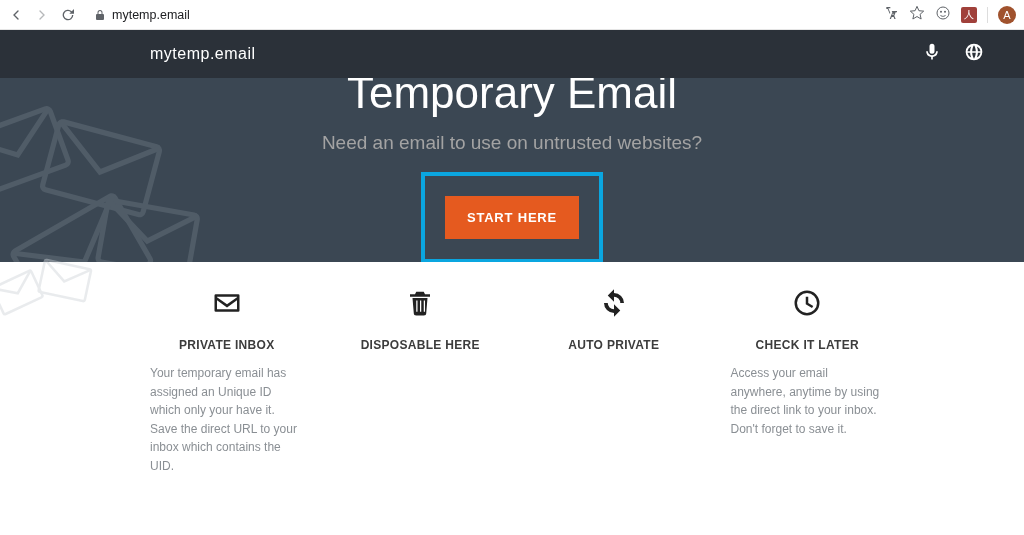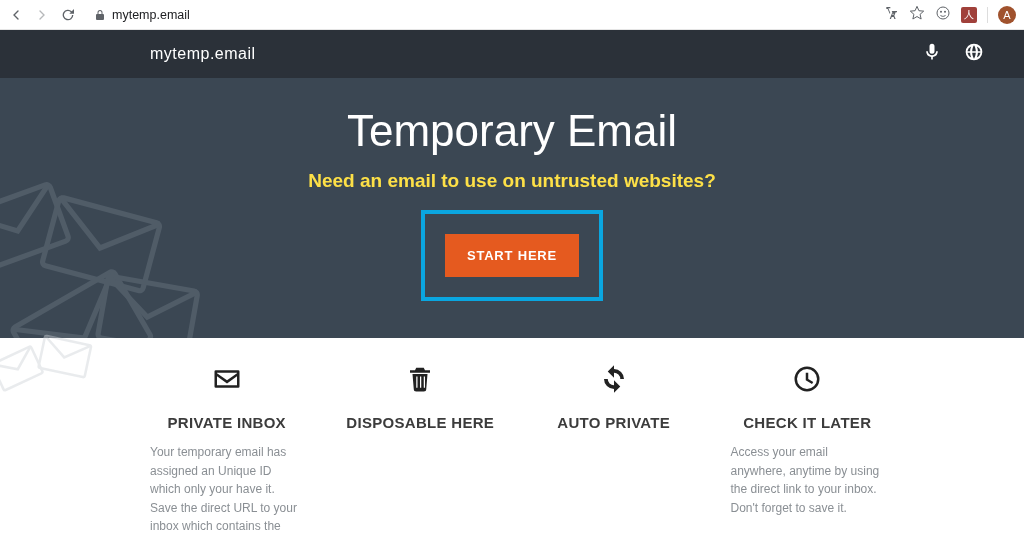--- a/index.html
+++ b/index.html
@@ -20,37 +20,37 @@
   .avatar { width: 18px; height: 18px; border-radius: 50%; background: #a0522d; color: #fff; display:inline-flex; align-items:center; justify-content:center; font-size: 11px; font-weight: 500; }
   .divider-v { width: 1px; height: 16px; background: #ddd; }
 
   
   .site-header { height: 48px; background: #2b3139; display:flex; align-items:center; justify-content: space-between; padding: 0 40px 0 150px; }
   .brand { color: #fff; font-size: 16px; letter-spacing: 0.5px; font-weight: 400; font-family: "Segoe UI", Arial, sans-serif; }
   .header-icons { display:flex; gap: 22px; align-items:center; }
   .header-icons svg { width: 20px; height: 20px; fill: #fff; }
 
   
-  .hero { position: relative; height: 260px; background: #3b4753; overflow: hidden; display:flex; flex-direction:column; align-items:center; justify-content:center; }
+  .hero { position: relative; height: 184px; background: #3b4753; overflow: hidden; display:flex; flex-direction:column; align-items:center; justify-content:center; }
   .hero-bg { position:absolute; left:-30px; bottom:-40px; width: 260px; height: 260px; opacity: 0.22; }
   .hero-bg svg { width:100%; height:100%; fill: #9aa6b0; stroke:#9aa6b0; }
   .hero-title { color:#fff; font-size: 44px; font-weight: 400; margin-top: -10px; }
-  .hero-sub { color: #fde047; font-size: 19px; margin-top: 14px; font-weight: 700; }
+  .hero-sub { color: #a3a3a3; font-size: 19px; margin-top: 14px; font-weight: 400; }
   .cta-wrap { margin-top: 18px; padding: 20px; border: 4px solid #0aa6e0; }
   .cta { background: #e55a1f; color: #fff; border: none; padding: 14px 22px; font-size: 13px; font-weight: 600; letter-spacing: 0.8px; cursor: pointer; }
 
   
   .features-wrap { position: relative; }
   .features-bg { position:absolute; left:-8px; top:-8px; width: 120px; height: 100px; opacity: 0.45; pointer-events:none; }
   .features-bg svg { width:100%; height:100%; fill: #cfd4d9; stroke:#cfd4d9; }
   .features { display:flex; padding: 26px 140px 0 150px; gap: 40px; }
   .feature { flex:1; text-align:left; }
   .f-icon { text-align:center; margin-bottom: 16px; color:#222; }
   .f-icon svg { width: 30px; height: 30px; fill: currentColor; }
-  .f-title { text-align:center; font-size: 15px; font-weight: 700; color:#3c3c3c; letter-spacing: 0.3px; margin-bottom: 12px; }
+  .f-title { text-align:center; font-size: 12px; font-weight: 700; color:#3c3c3c; letter-spacing: 0.3px; margin-bottom: 12px; }
   .f-desc { font-size: 12px; color:#8a8f94; line-height: 1.55; }
 </style>
 </head>
 <body>
 
 <div class="chrome-bar">
   <div class="chrome-nav">
     <span class="nav-btn">
       <svg viewBox="0 0 24 24">
           <path d="M15 6l-6 6 6 6" stroke="#5f6368" stroke-width="2" fill="none" stroke-linecap="round"></path>

